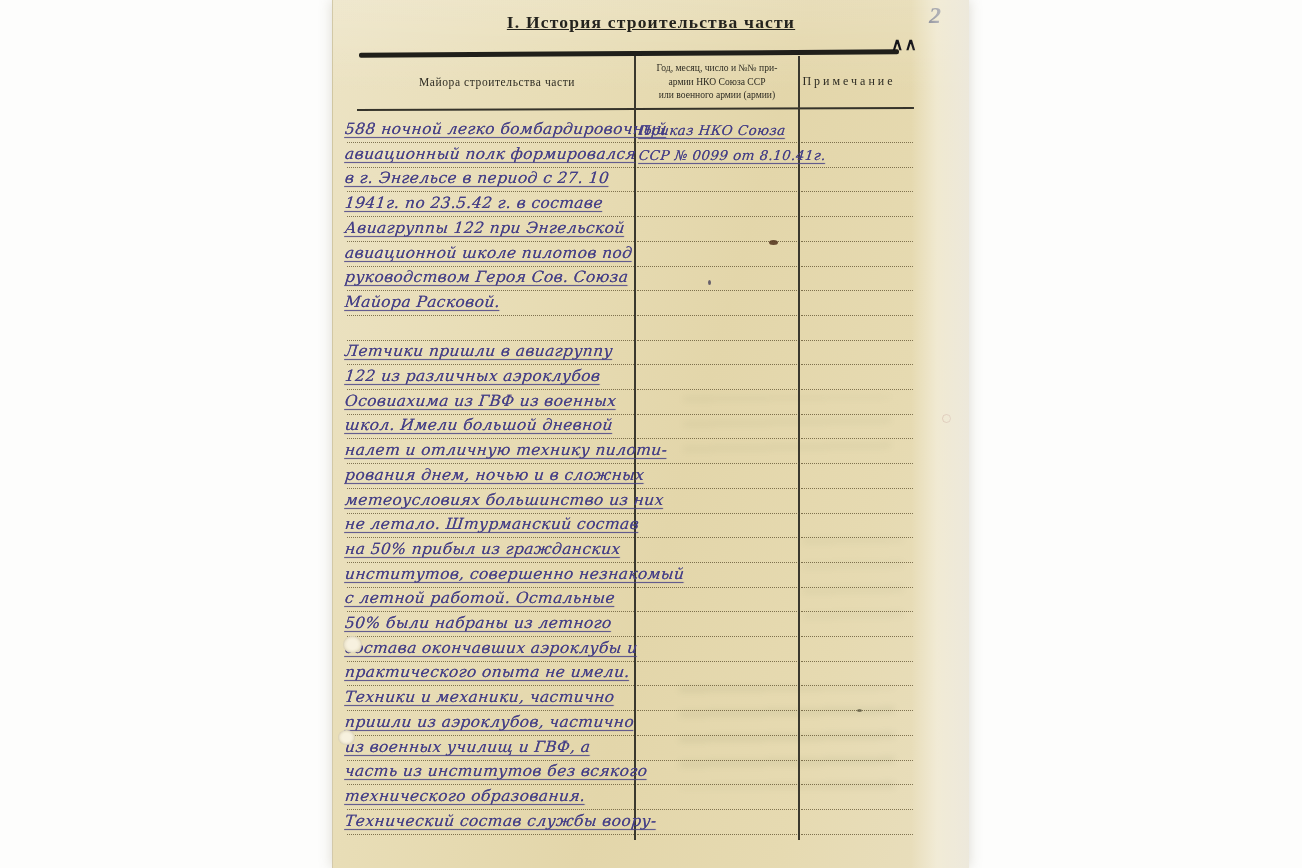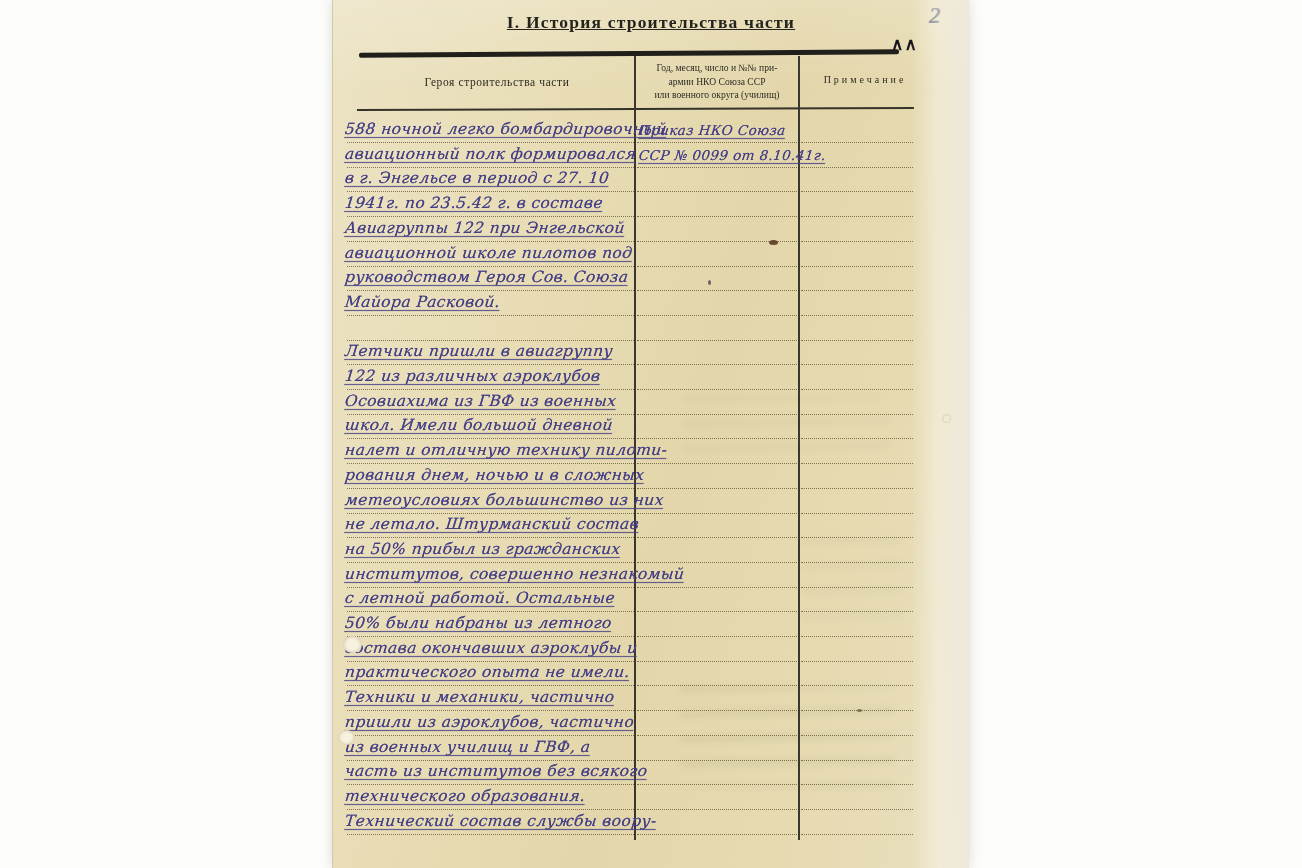--- a/index.html
+++ b/index.html
@@ -23,21 +23,21 @@
   .corner-marks{position:absolute;left:558px;top:34px;font-size:17px;font-weight:bold;color:#15141a;
         letter-spacing:1px;}
   .hdr-bottom{position:absolute;left:24px;top:108px;width:557px;height:2px;background:#35332a;
         transform:rotate(-0.2deg);}
   .vline{position:absolute;top:56px;width:2px;height:784px;background:#3a382e;}
   .vline.v1{left:301px;}
   .vline.v2{left:465px;}
   .hdr{position:absolute;color:#2d2b22;font-family:"Liberation Serif",serif;text-align:center;}
   .hdr.c1{left:30px;top:76px;width:268px;font-size:11.5px;letter-spacing:.6px;}
   .hdr.c2{left:304px;top:61px;width:160px;font-size:9.6px;line-height:13.5px;}
-  .hdr.c3{left:476px;top:74px;width:112px;font-size:10px;letter-spacing:3px;}
+  .hdr.c3{left:460px;top:74px;width:112px;font-size:12px;letter-spacing:3px;}
   .ruled{position:absolute;height:0;border-bottom:1px dotted rgba(92,79,46,.75);}
   .hw-line{position:absolute;height:24px;line-height:23px;white-space:nowrap;
         font-family:"DejaVu Serif",serif;font-style:italic;color:#453f87;
         letter-spacing:.4px;transform:skewX(-6deg);
         text-decoration:underline;text-decoration-color:rgba(69,63,135,.38);
         text-underline-offset:3px;text-shadow:0 0 .5px rgba(69,63,135,.85);}
   .hw-col1 .hw-line{left:12px;width:296px;font-size:15.5px;}
   .hw-col2 .hw-line{left:306px;width:165px;font-size:13.5px;}
   .hole{position:absolute;border-radius:50%;
         background:radial-gradient(circle,#f7f1df 35%,#ece3c5 100%);
@@ -64,25 +64,25 @@
     <div class="bleed b1"></div>
     <div class="bleed b2"></div>
     <div class="bleed b3"></div>
 
     <div class="page-number">2</div>
     <h1 class="title">I. История строительства части</h1>
 
     <div class="topbar"></div>
     <div class="corner-marks">∧∧</div>
 
-    <div class="hdr c1">Героя строительства части</div>
+    <div class="hdr c1">Майора строительства части</div>
     <div class="hdr c2">
       <div>Год, месяц, число и №№ при-</div>
       <div>армии НКО Союза ССР</div>
-      <div>или военного округа (училищ)</div>
+      <div>или военного армии (армии)</div>
     </div>
     <div class="hdr c3">Примечание</div>
 
     <div class="hdr-bottom"></div>
     <div class="vline v1"></div>
     <div class="vline v2"></div>
 
     <div>
         <div class="ruled" style="left: 14px; width: 287px; top: 142px;"></div>
         <div class="ruled" style="left: 14px; width: 287px; top: 166.7px;"></div>

